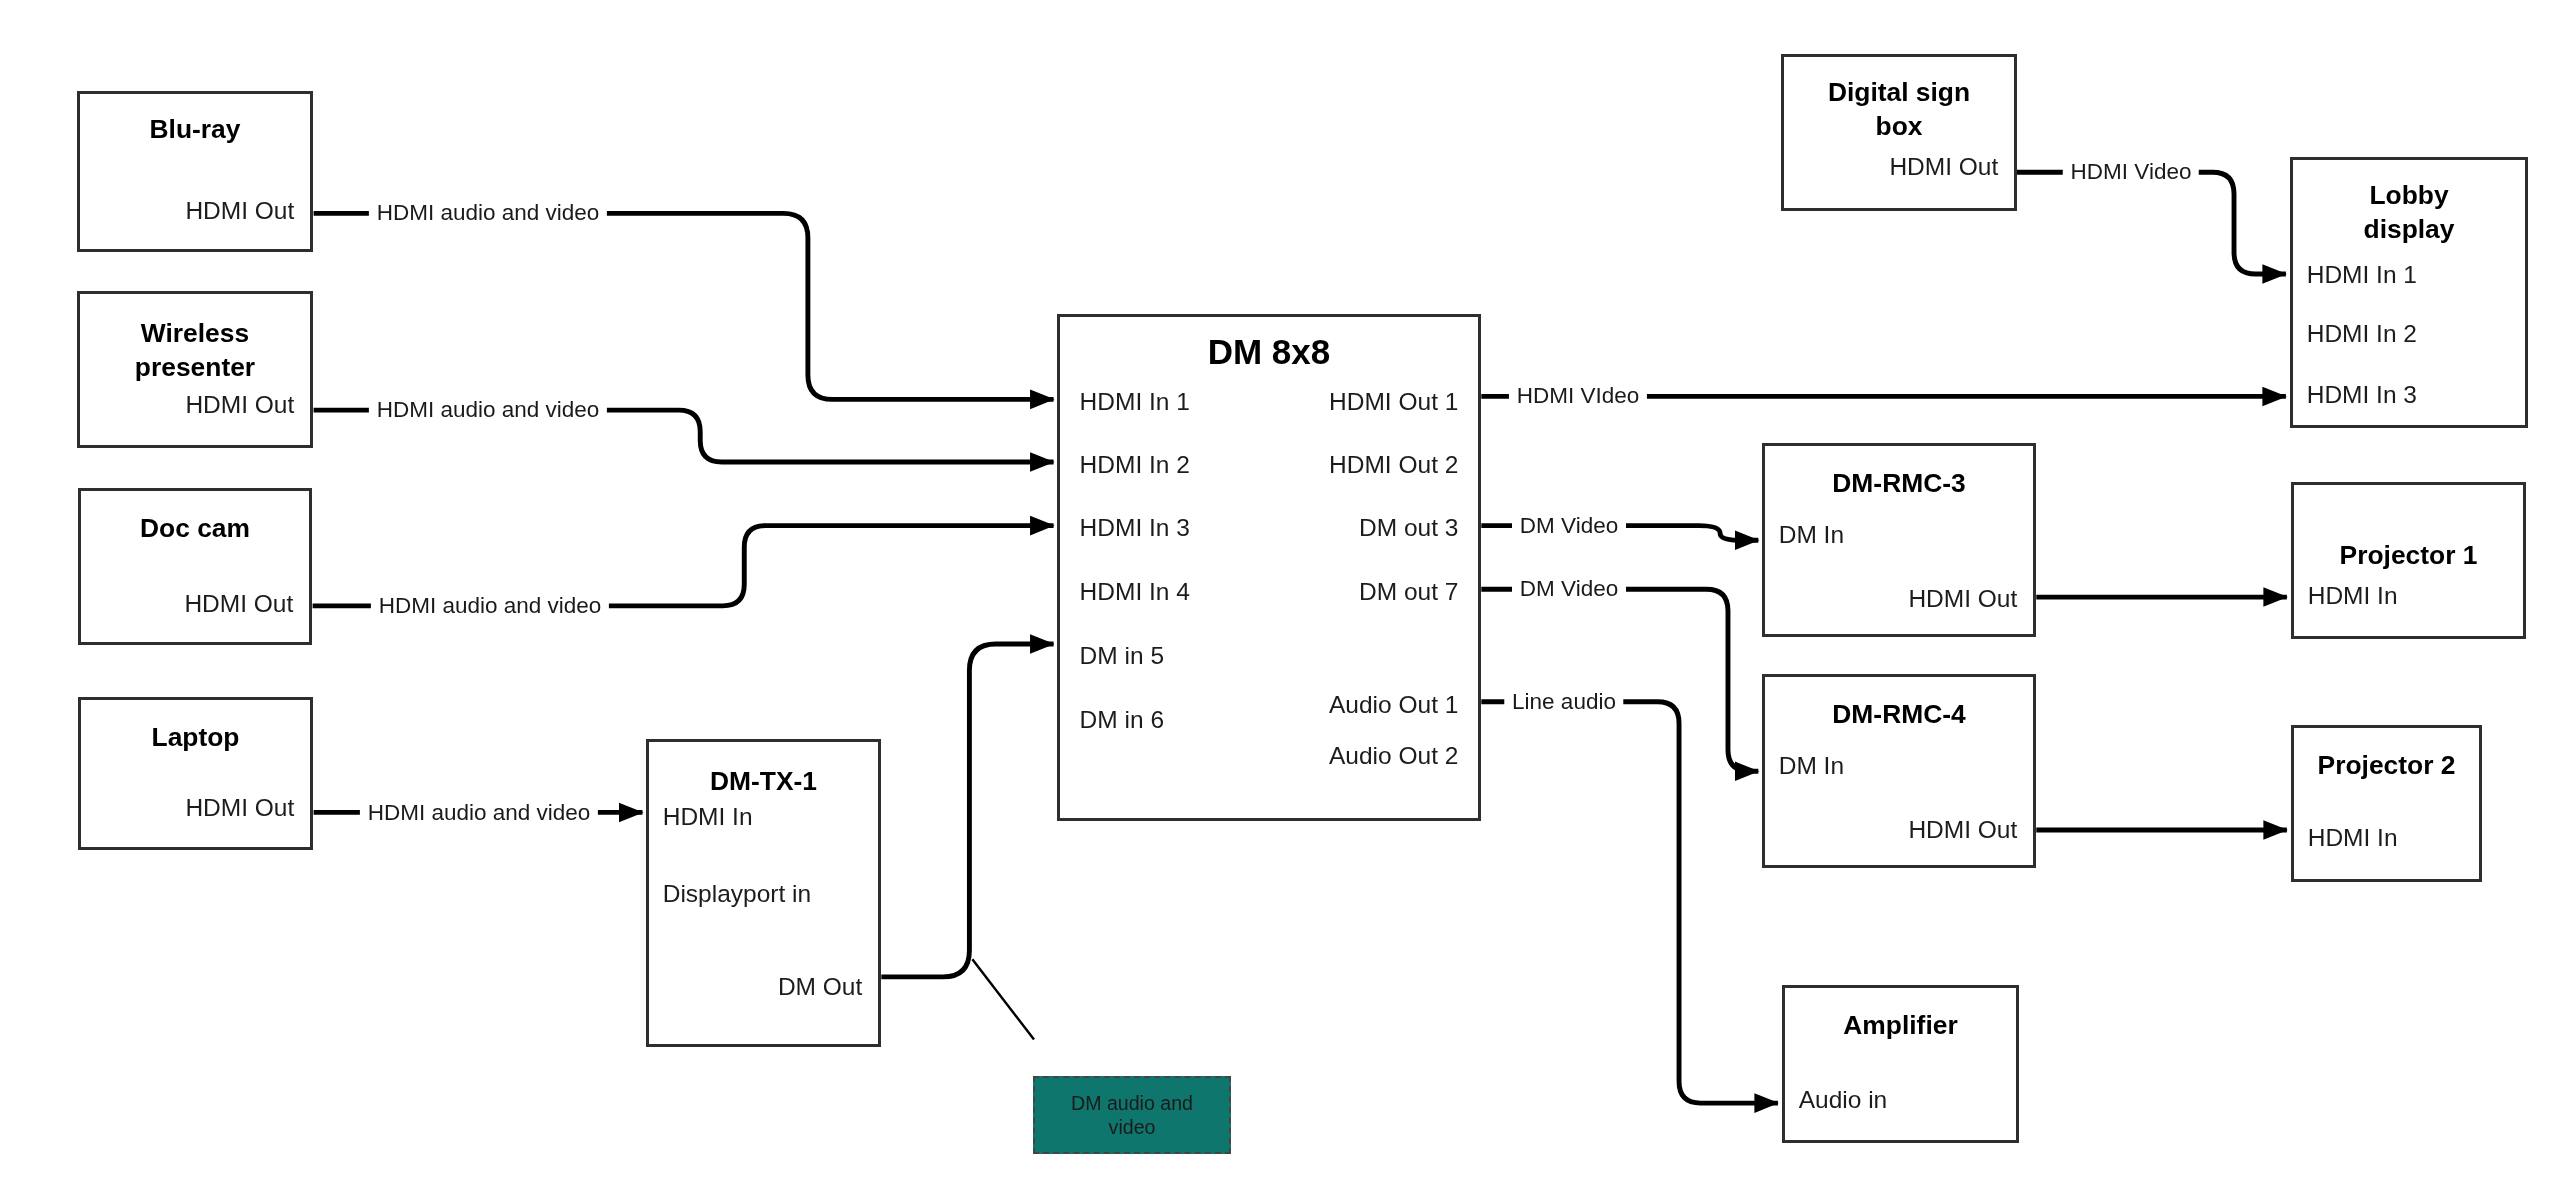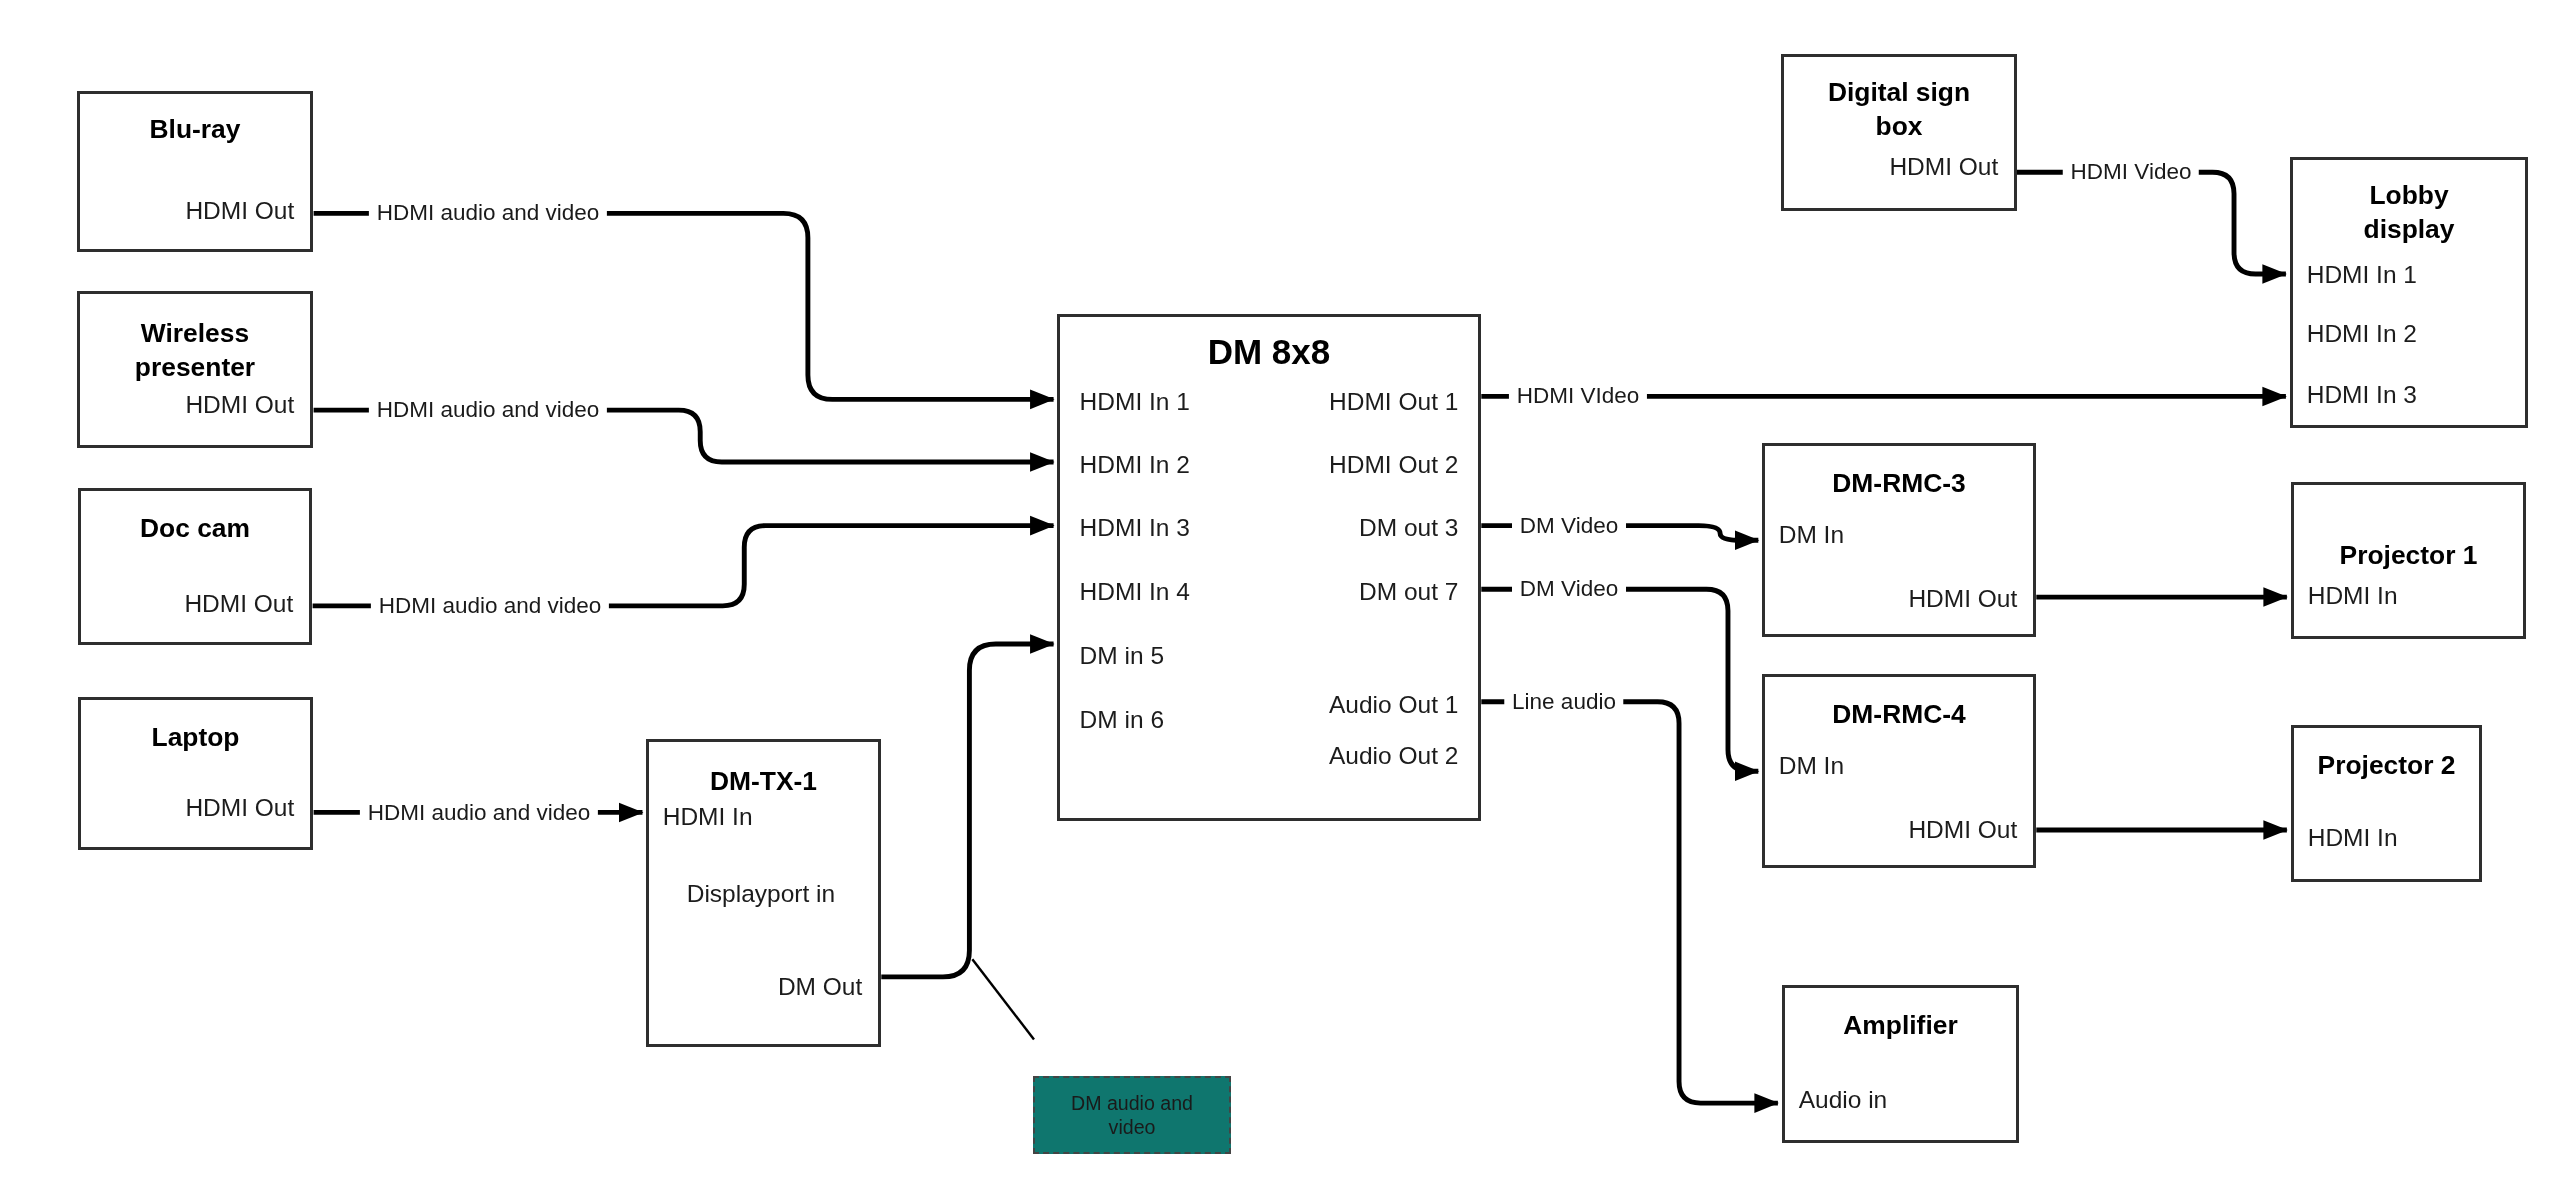--- a/index.html
+++ b/index.html
@@ -58,21 +58,21 @@
   </div>
 
   <div class="node" style="left:78px;top:697px;width:235px;height:153px;">
     <div class="title" style="top:19.6px;">Laptop</div>
     <div class="port pr" style="top:108px;">HDMI Out</div>
   </div>
 
   <div class="node" style="left:646px;top:739px;width:235px;height:308px;">
     <div class="title" style="top:21.5px;">DM-TX-1</div>
     <div class="port pl" style="top:75px;">HDMI In</div>
-    <div class="port pl" style="top:152px;margin-left:24px;">Displayport in</div>
+    <div class="port pl" style="top:152px;">Displayport in</div>
     <div class="port pr" style="top:245px;">DM Out</div>
   </div>
 
   <div class="node" style="left:1057px;top:314px;width:424px;height:507px;">
     <div class="title" style="top:17.6px;font-size:35px;">DM 8x8</div>
     <div class="port pl" style="top:85px;left:19.6px;">HDMI In 1</div>
     <div class="port pl" style="top:148px;left:19.6px;">HDMI In 2</div>
     <div class="port pl" style="top:211px;left:19.6px;">HDMI In 3</div>
     <div class="port pl" style="top:275px;left:19.6px;">HDMI In 4</div>
     <div class="port pl" style="top:339px;left:19.6px;">DM in 5</div>

